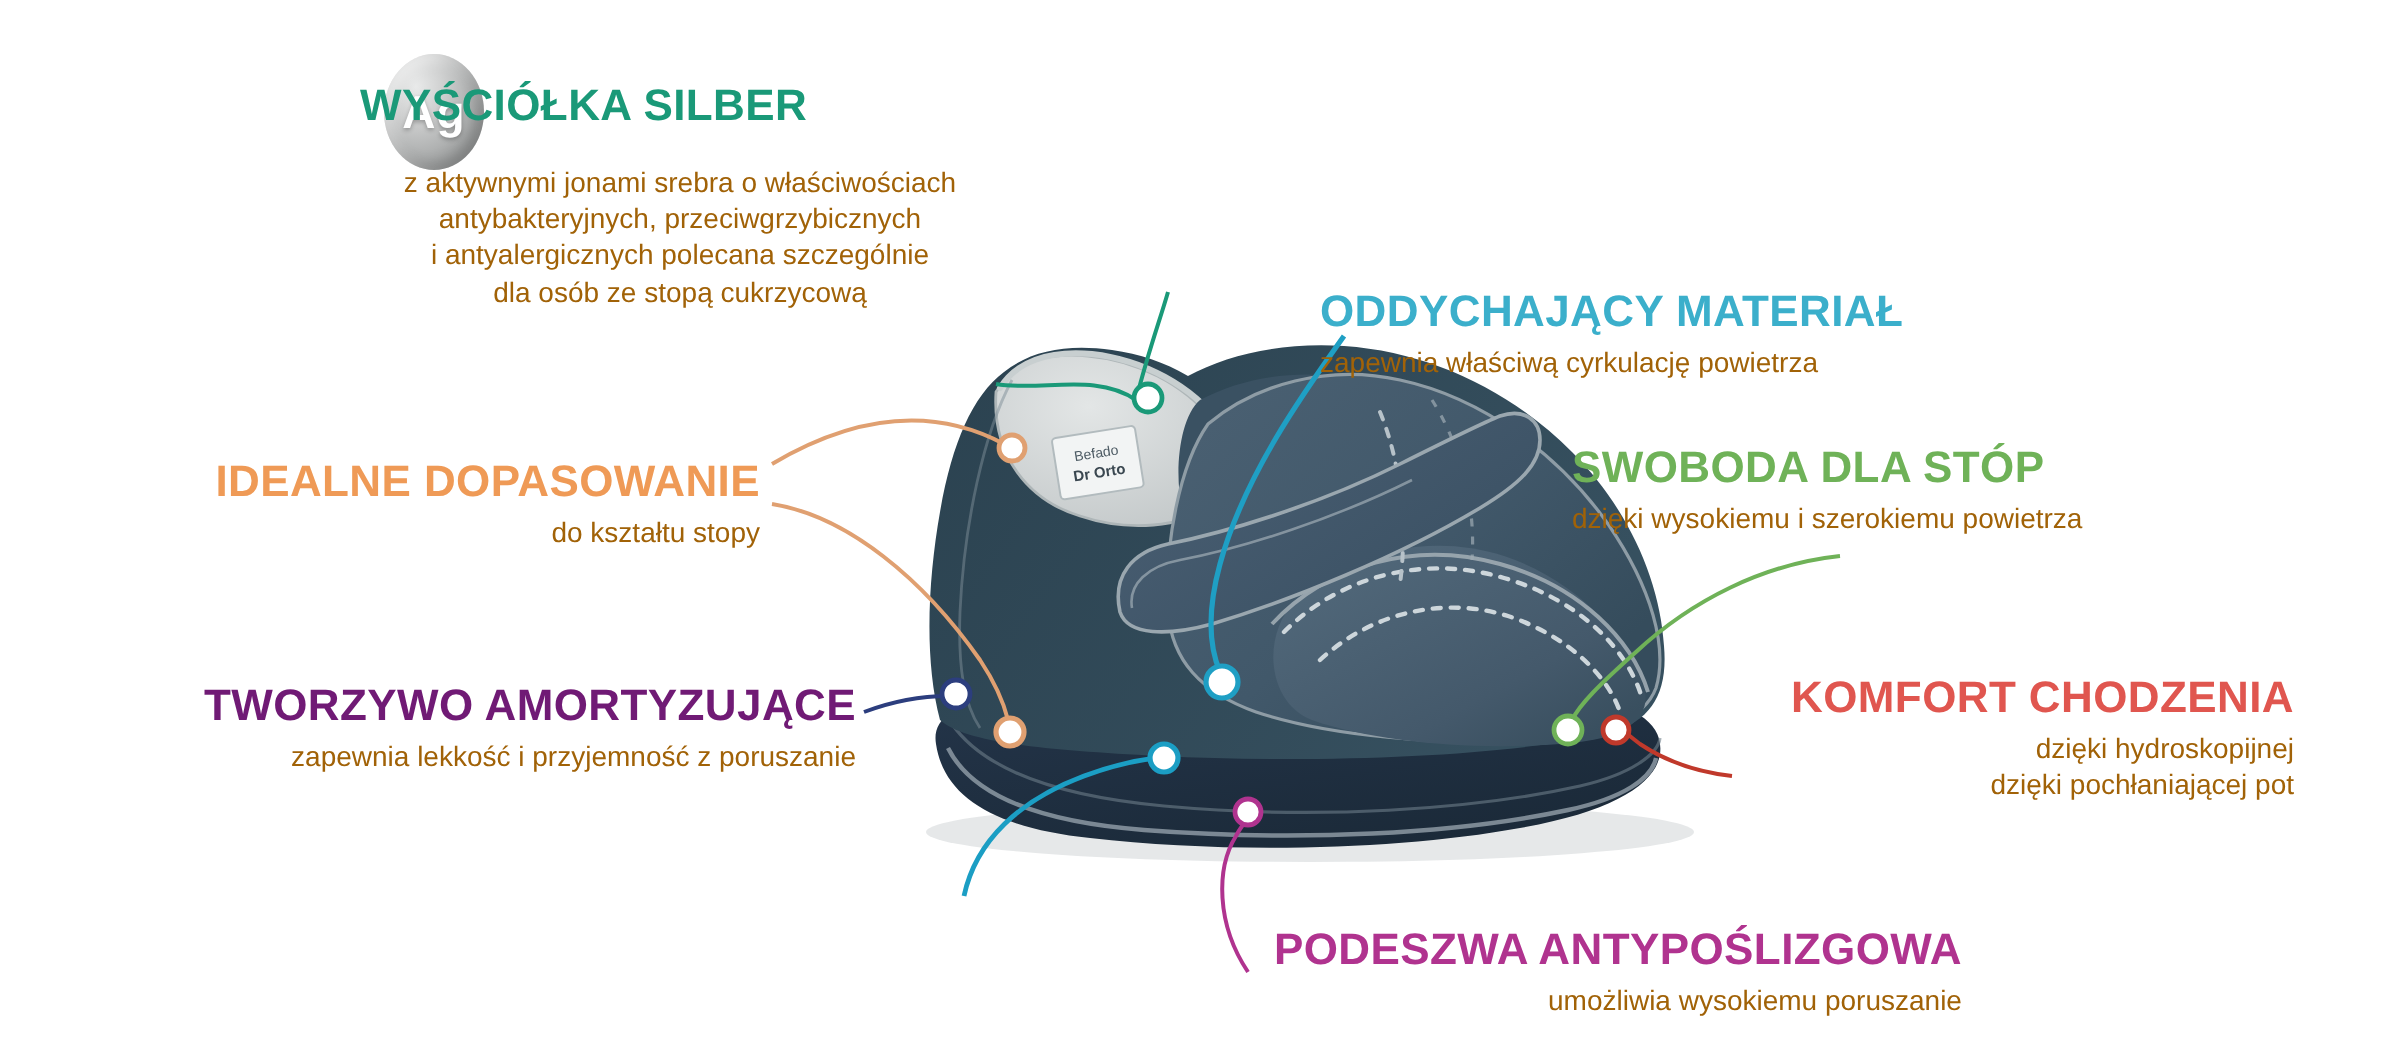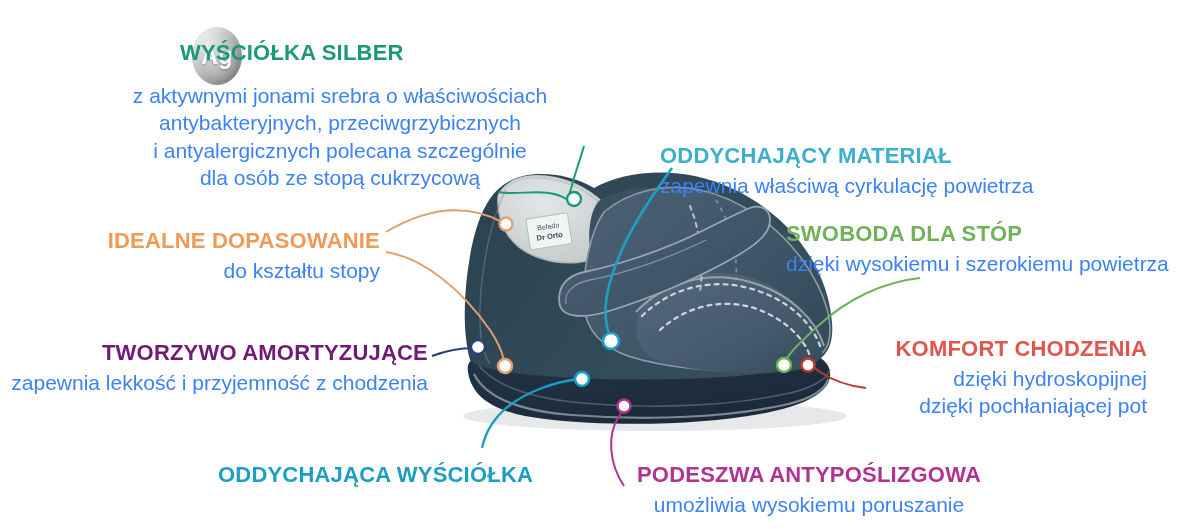--- a/index.html
+++ b/index.html
@@ -15,22 +15,22 @@
   
   .callout{position:absolute;}
   .c-title{
     font-weight:bold;
     font-size:22px;
     letter-spacing:0.2px;
     line-height:1.18;
     white-space:nowrap;
   }
   .c-body{
-    font-size:21px;
-    color:#3b82f6;
+    font-size:14px;
+    color:#a16207;
     line-height:1.30;
     margin-top:3px;
   }
   .c-body div{white-space:nowrap;}
   .align-r{text-align:right;}
   .align-l{text-align:left;}
   .align-c{text-align:center;}
 
   
   #ag-badge{
@@ -232,36 +232,33 @@
   <div class="callout align-l" style="left:786px;top:221px;">
     <div class="c-title" style="color:#6fb258;">SWOBODA DLA STÓP</div>
     <div class="c-body">
       <div>dzięki wysokiemu i szerokiemu powietrza</div>
     </div>
   </div>
 
   <div class="callout align-r" style="left:0px;top:340px;width:428px;">
     <div class="c-title" style="color:#701a75;">TWORZYWO AMORTYZUJĄCE</div>
     <div class="c-body">
-      <div>zapewnia lekkość i przyjemność z chodzenia</div>
+      <div>zapewnia lekkość i przyjemność z poruszanie</div>
     </div>
   </div>
 
   <div class="callout align-r" style="left:733px;top:336px;width:414px;">
     <div class="c-title" style="color:#e0564f;">KOMFORT CHODZENIA</div>
     <div class="c-body">
       <div>dzięki hydroskopijnej</div>
       <div>dzięki pochłaniającej pot</div>
     </div>
   </div>
 
-  <div class="callout align-l" style="left:218px;top:462px;">
-    <div class="c-title" style="color:#1b9ec4;">ODDYCHAJĄCA WYŚCIÓŁKA</div>
-  </div>
-
-  <div class="callout align-c" style="left:637px;top:462px;">
+
+  <div class="callout align-c" style="left:637px;top:462px;text-align:right;">
     <div class="c-title" style="color:#b0338f;">PODESZWA ANTYPOŚLIZGOWA</div>
     <div class="c-body">
       <div>umożliwia wysokiemu poruszanie</div>
     </div>
   </div>
 
 </div>
 
 </body></html>

